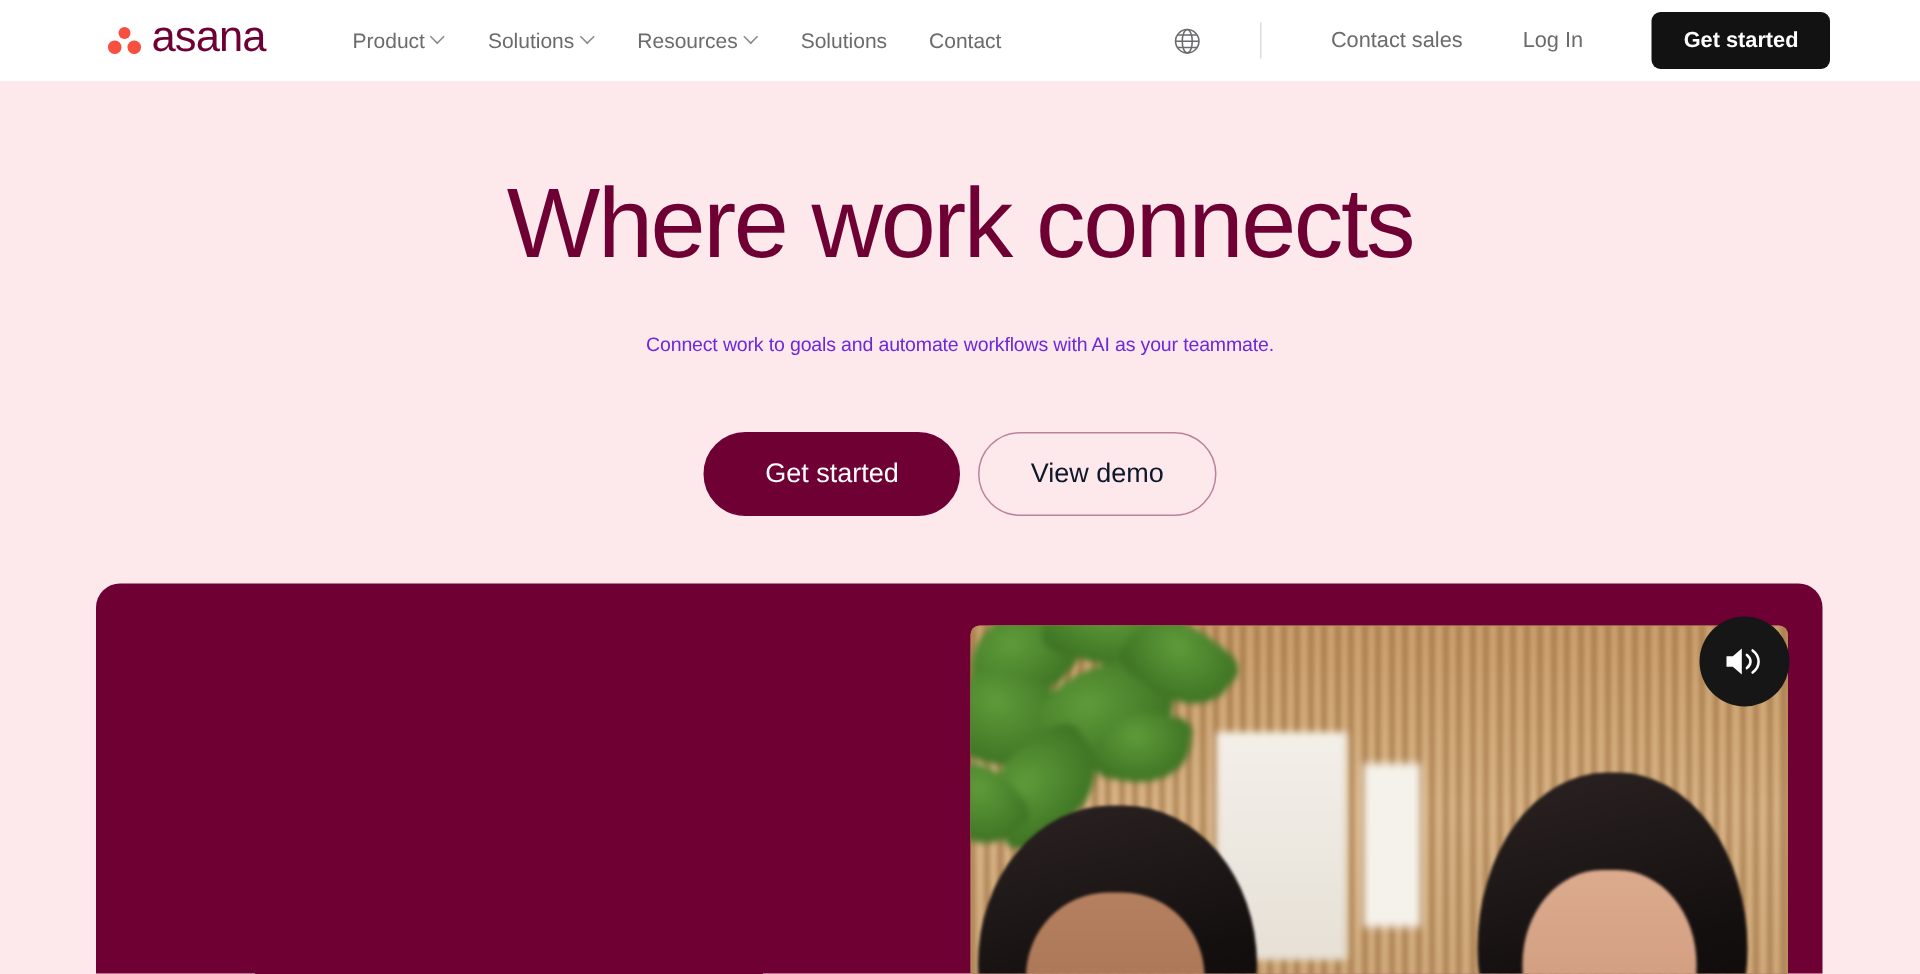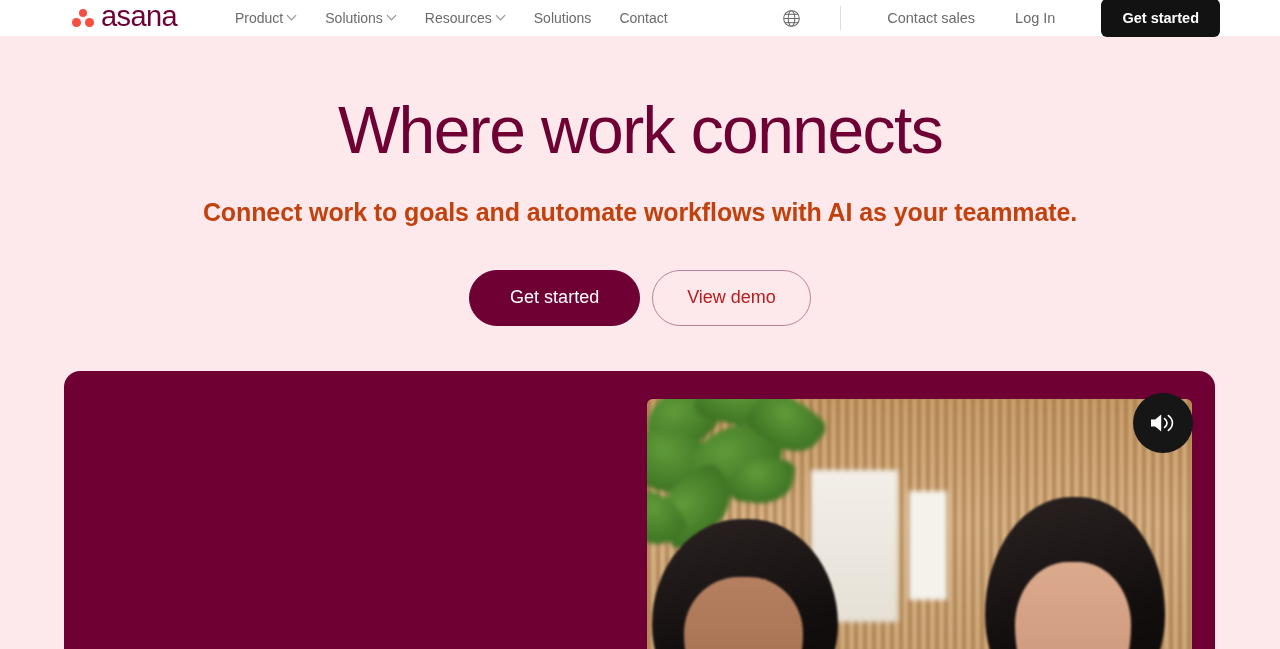--- a/index.html
+++ b/index.html
@@ -11,21 +11,21 @@
   }
 
   body {
     font-family: "Liberation Sans", sans-serif;
     background: #fde8ec;
     -webkit-font-smoothing: antialiased;
   }
 
   
   .header {
-    height: 36px;
+    height: 54px;
     background: #ffffff;
     display: flex;
     align-items: center;
     padding: 0 60px 0 72px;
     position: relative;
     z-index: 20;
   }
 
   .logo {
     display: flex;
@@ -161,24 +161,24 @@
     font-size: 66px;
     line-height: 72px;
     font-weight: 400;
     color: #6e0034;
     letter-spacing: -1.6px;
     font-family: "Liberation Sans", sans-serif;
   }
 
   .hero-sub {
     margin-top: 32px;
-    font-size: 25px;
+    font-size: 13px;
     line-height: 28px;
-    color: #c2410c;
-    font-weight: 700;
+    color: #6d28d9;
+    font-weight: 400;
     letter-spacing: -0.1px;
   }
 
   .hero-ctas {
     margin-top: 44px;
     display: flex;
     align-items: center;
     justify-content: center;
     gap: 12px;
   }
@@ -190,21 +190,21 @@
     padding: 16px 40px;
     border: 1.5px solid #6e0034;
     border-radius: 999px;
     cursor: pointer;
     font-family: "Liberation Sans", sans-serif;
     line-height: 1.2;
   }
 
   .btn-pill-outline {
     background: transparent;
-    color: #b91c1c;
+    color: #0f172a;
     font-size: 18px;
     padding: 16px 34px;
     border: 1.5px solid #b9849a;
     border-radius: 999px;
     cursor: pointer;
     font-family: "Liberation Sans", sans-serif;
     line-height: 1.2;
   }
 
   

